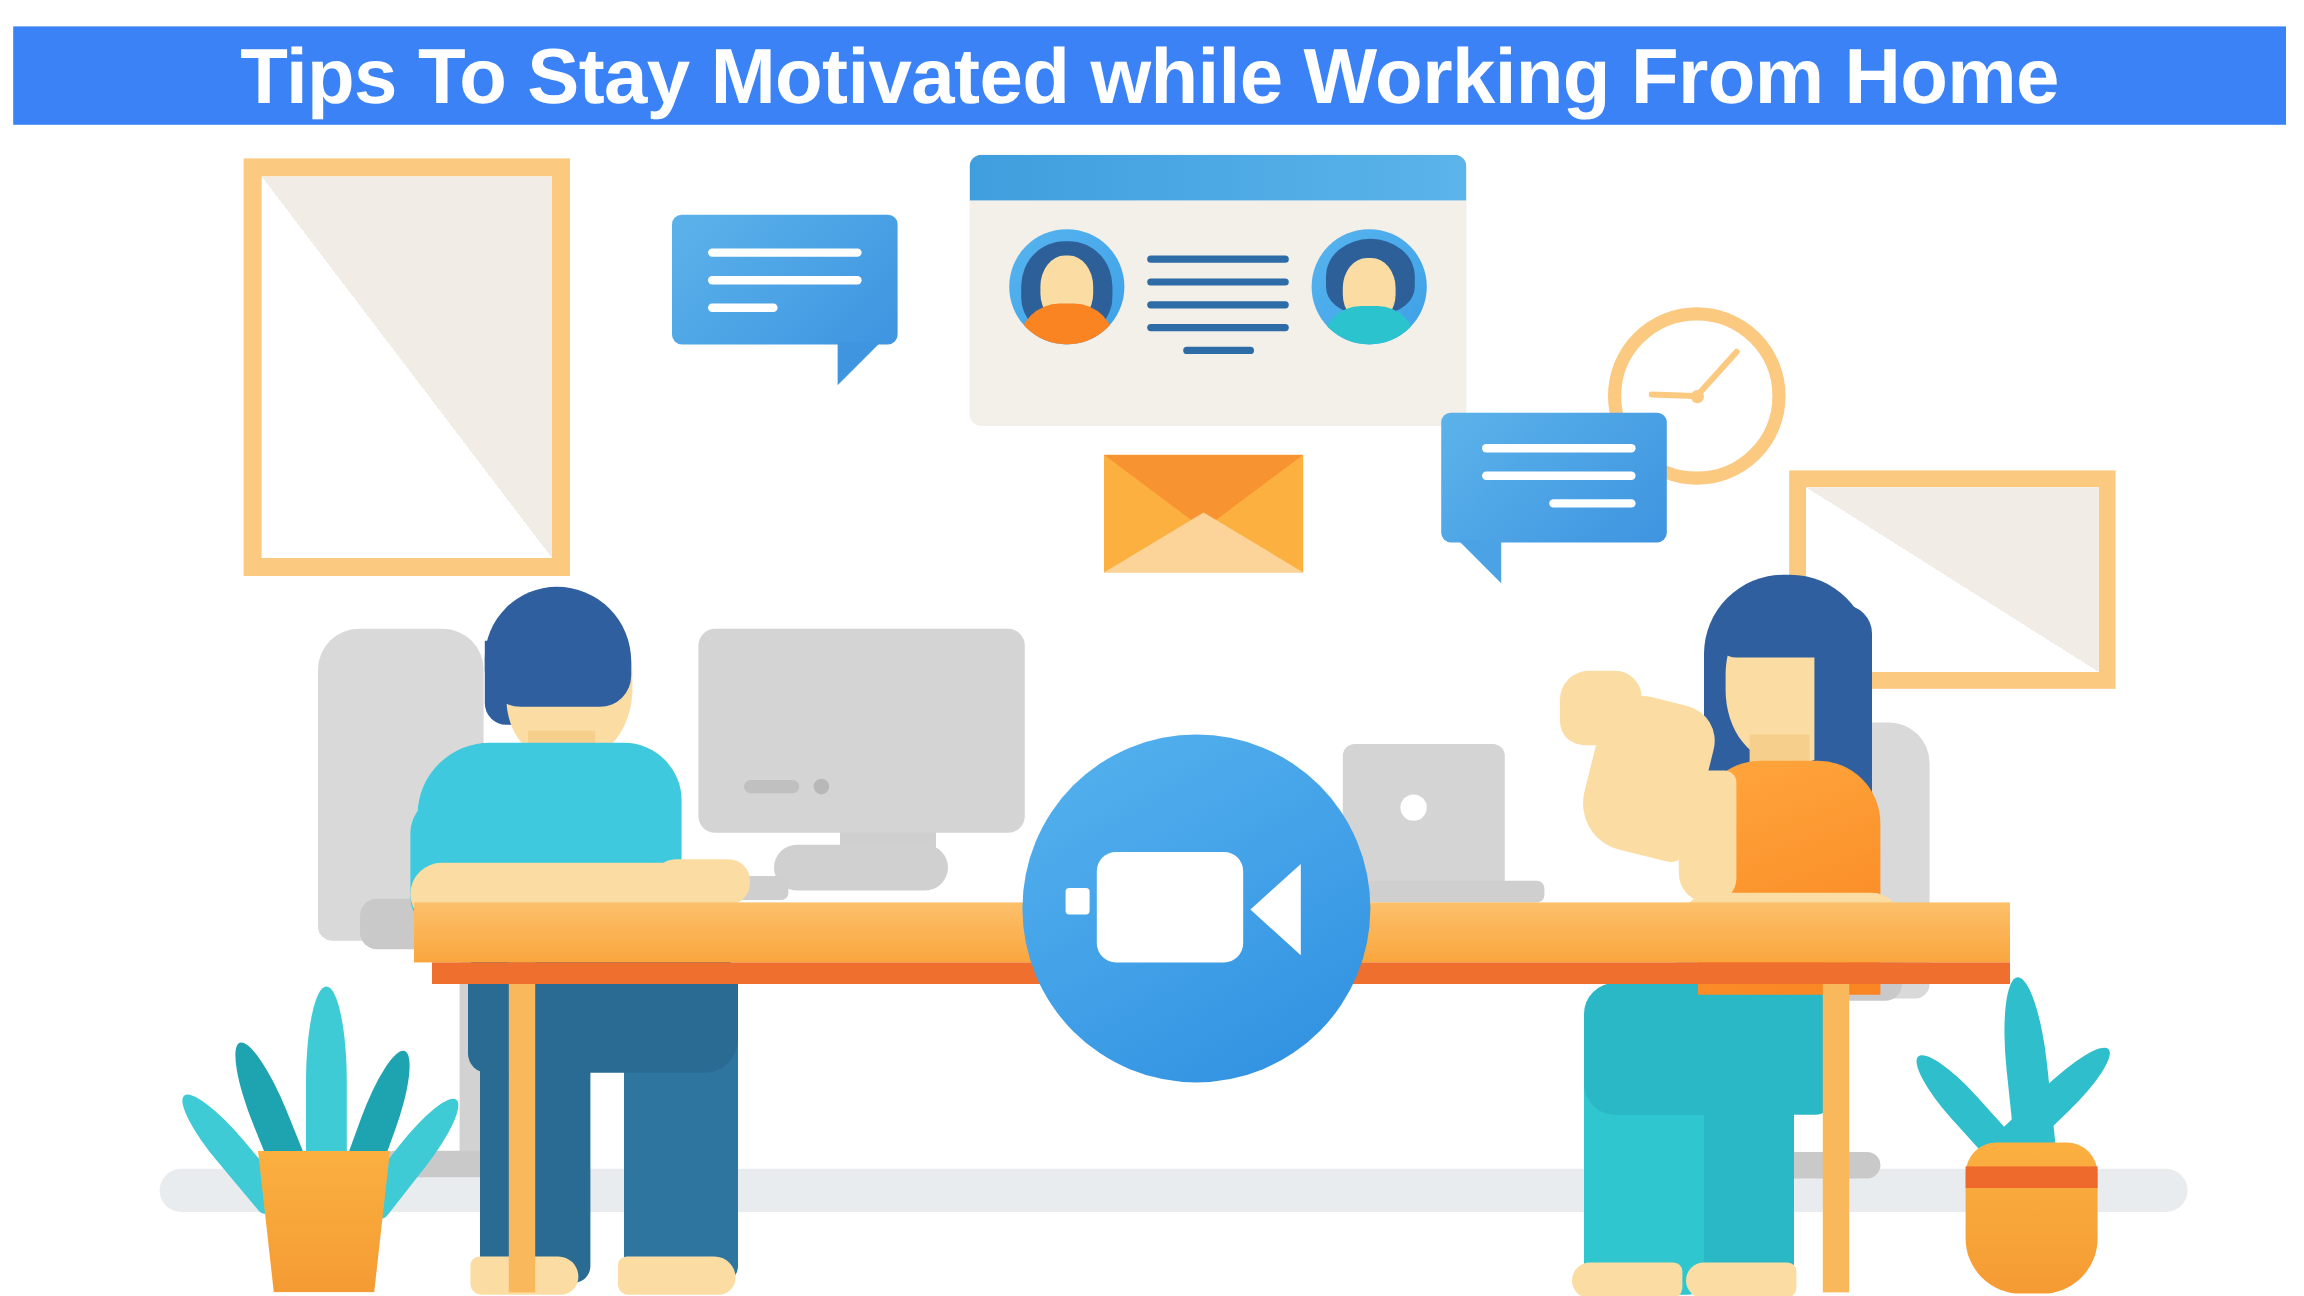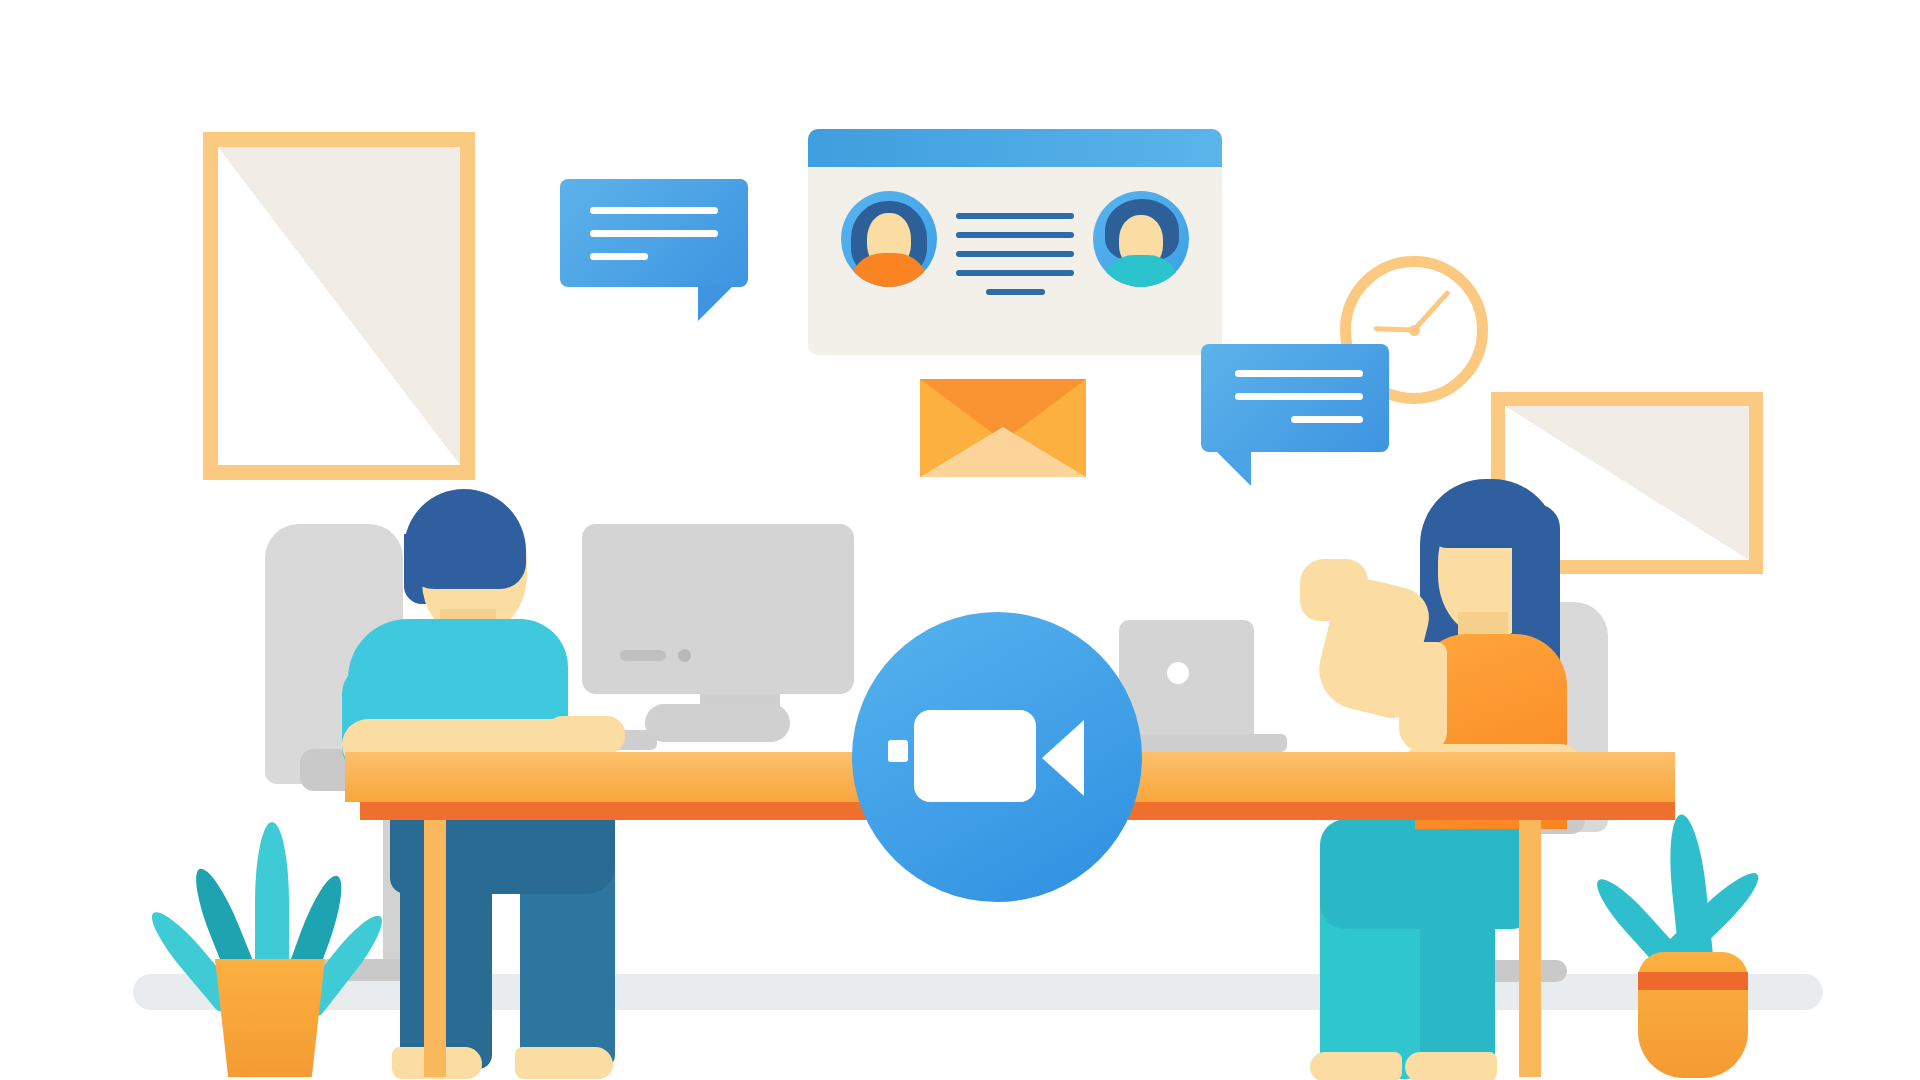--- a/index.html
+++ b/index.html
@@ -170,20 +170,23 @@
   .plant-r-band{left:1638px;top:868px;width:110px;height:18px;background:#ee6a2c;}
   .pr1{left:1672px;top:710px;width:34px;height:150px;background:#2fbecb;border-radius:50% 50% 6px 6px;transform:rotate(-6deg);}
   .pr2{left:1700px;top:752px;width:28px;height:120px;background:#2fbecb;border-radius:50% 50% 6px 6px;transform:rotate(46deg);}
   .pr3{left:1622px;top:762px;width:28px;height:112px;background:#2fbecb;border-radius:50% 50% 6px 6px;transform:rotate(-42deg);}
 </style>
 </head>
 <body>
 
 <div id="page">
 
+  <div class="banner">
+    <div class="banner-text">Tips To Stay Motivated while Working From Home</div>
+  </div>
 
   <div class="stage">
 
     <div class="floor"></div>
 
     <div class="frame-left">
       <div class="inner"></div>
     </div>
     <div class="frame-right">
       <div class="inner"></div>

